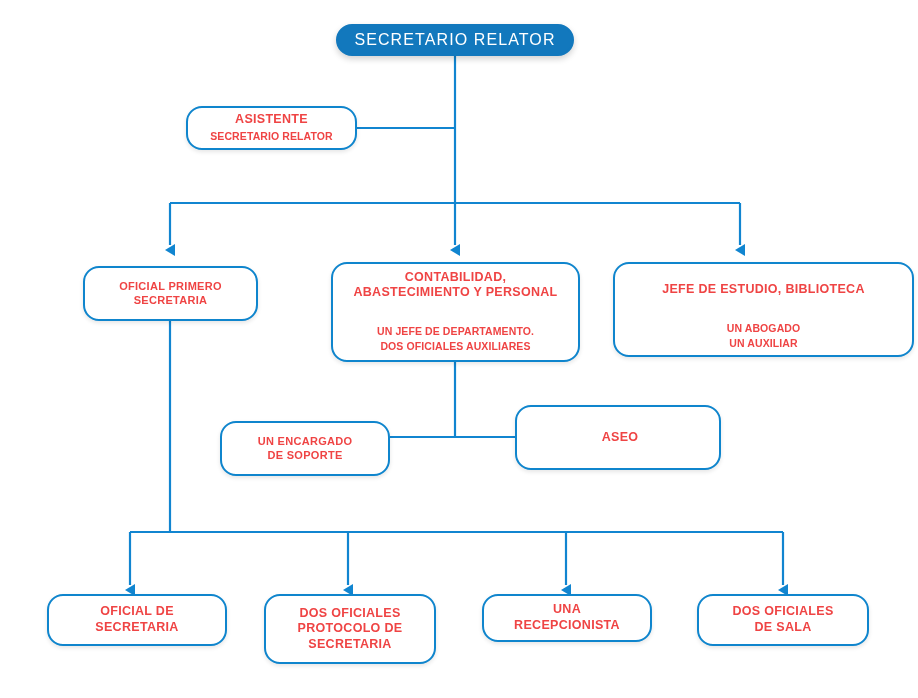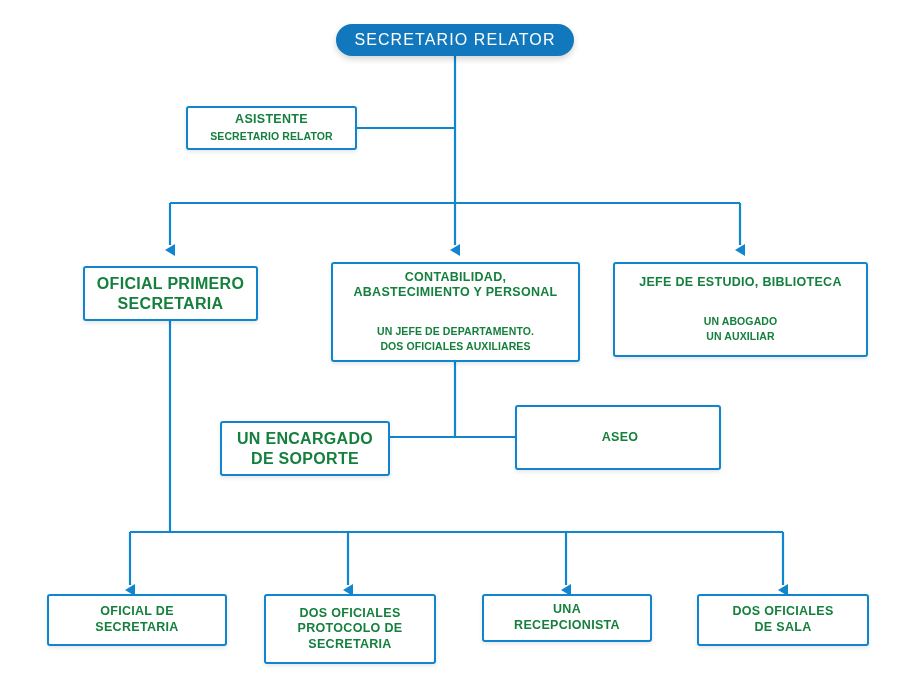--- a/index.html
+++ b/index.html
@@ -25,23 +25,23 @@
   }
   .node {
     position: absolute;
     box-sizing: border-box;
     display: flex;
     flex-direction: column;
     align-items: center;
     justify-content: center;
     text-align: center;
     border: 2px solid #0f85cd;
-    border-radius: 3px;
+    border-radius: 16px;
     background: #ffffff;
-    color: #15803d;
+    color: #ef4444;
     box-shadow: 0 2px 4px rgba(0,0,0,0.10);
     padding: 4px 8px;
   }
   .node.root {
     background: #1278bd;
     border-color: #1278bd;
     color: #ffffff;
     border-radius: 18px;
     box-shadow: 0 3px 6px rgba(0,0,0,0.18);
   }
@@ -52,21 +52,21 @@
   }
   .node.root .node-title {
     font-size: 16px;
     letter-spacing: 1.1px;
     font-weight: normal;
   }
   .t-main {
     font-size: 12.5px;
   }
   .t-lg {
-    font-size: 16px;
+    font-size: 11px;
   }
   .node-sub {
     font-weight: bold;
     font-size: 10.5px;
     line-height: 1.45;
     letter-spacing: 0.1px;
     margin-top: 23px;
   }
   .node-sub.tight {
     margin-top: 2px;
@@ -128,21 +128,21 @@
 
   <div class="node" style="left:331px; top:262px; width:249px; height:100px;">
     <div class="node-title t-main">CONTABILIDAD,</div>
     <div class="node-title t-main">ABASTECIMIENTO Y PERSONAL</div>
     <div class="node-sub">
       <span class="sub-line">UN JEFE DE DEPARTAMENTO.</span>
       <span class="sub-line">DOS OFICIALES AUXILIARES</span>
     </div>
   </div>
 
-  <div class="node" style="left:613px; top:262px; width:255px; height:95px;">
+  <div class="node" style="left:613px; top:262px; width:301px; height:95px;justify-content:flex-end;">
     <div class="node-title t-main">JEFE DE ESTUDIO, BIBLIOTECA</div>
     <div class="node-sub">
       <span class="sub-line">UN ABOGADO</span>
       <span class="sub-line">UN AUXILIAR</span>
     </div>
   </div>
 
   <div class="node" style="left:220px; top:421px; width:170px; height:55px;">
     <div class="node-title t-lg">UN ENCARGADO</div>
     <div class="node-title t-lg">DE SOPORTE</div>

